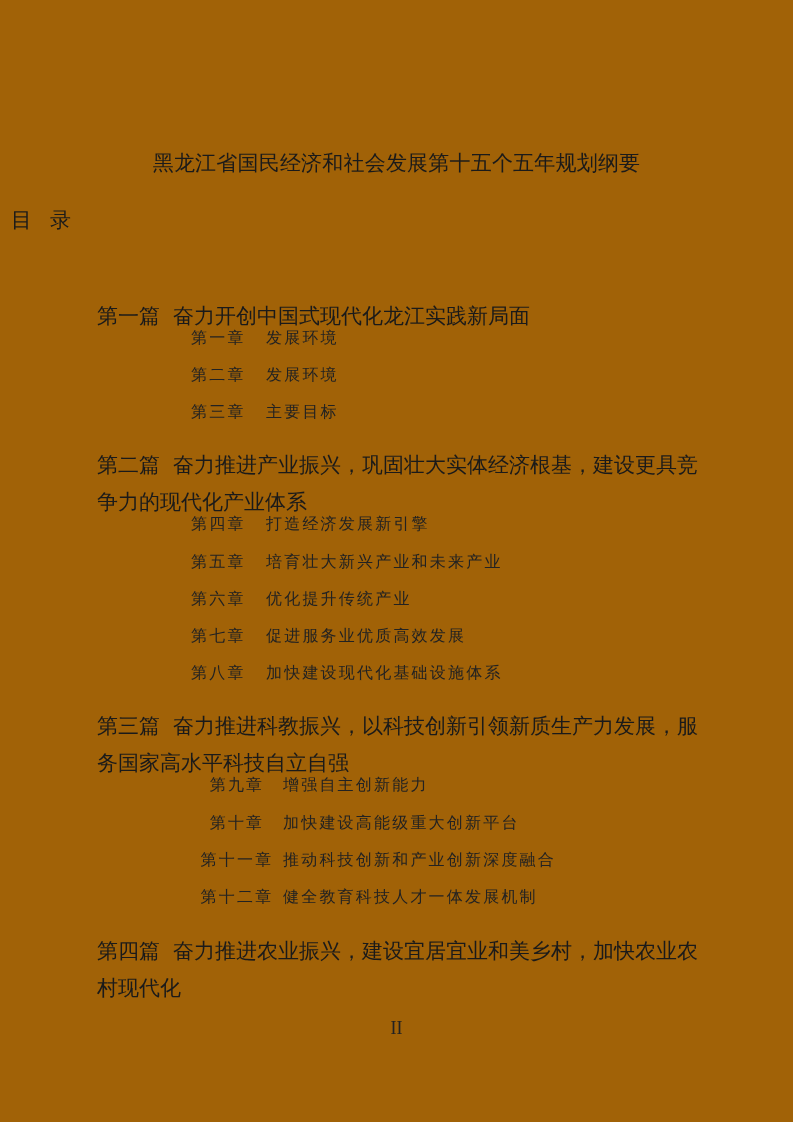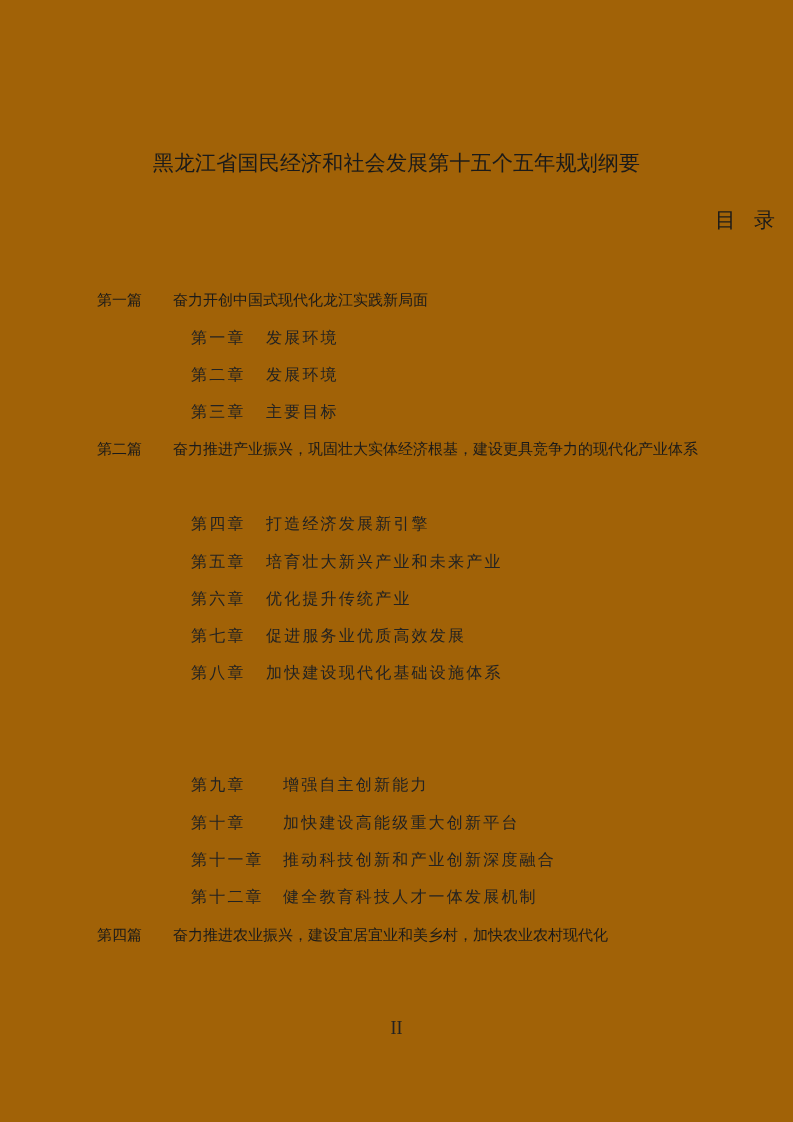--- a/index.html
+++ b/index.html
@@ -31,38 +31,39 @@
       font-size: 21px;
       line-height: 30px;
       letter-spacing: 0.2px;
       color: #1a1a1a;
     }
     .toc-title {
       position: absolute;
       left: 0;
       width: 793px;
       top: 205px;
-      text-align: right;
+      text-align: left;
       font-family: "DejaVu Sans", "Liberation Sans", sans-serif;
       font-size: 21px;
       line-height: 30px;
       letter-spacing: 18px;
       padding-left: 11px;
       box-sizing: border-box;
       color: #1a1a1a;
     }
     .part {
       position: absolute;
       left: 97px;
       width: 610px;
       font-family: "DejaVu Sans", "Liberation Sans", sans-serif;
-      font-size: 15px;
+      font-size: 21px;
       line-height: 37px;
       color: #1a1a1a;
       white-space: normal;
+      margin-top: 16px;
     }
     .part .label {
       display: inline-block;
       width: 76px;
     }
     .chapter {
       position: absolute;
       left: 143px;
       font-family: "DejaVu Serif", "Liberation Serif", serif;
       font-size: 16px;
@@ -71,20 +72,21 @@
       white-space: nowrap;
       letter-spacing: 2.2px;
       margin-left: 48px;
     }
     .chapter .label {
       display: inline-block;
       width: 75px;
     }
     .chapter .label.wide {
       width: 92px;
+      text-align: center;
     }
     .page-number {
       position: absolute;
       left: 0;
       width: 793px;
       top: 1016px;
       text-align: center;
       font-family: "Liberation Serif", "DejaVu Serif", serif;
       font-size: 18px;
       line-height: 24px;
@@ -124,20 +126,23 @@
   <div class="chapter" style="top:587px;">
     <span class="label">第六章</span><span>优化提升传统产业</span>
   </div>
   <div class="chapter" style="top:661px;">
     <span class="label">第八章</span><span>加快建设现代化基础设施体系</span>
   </div>
   <div class="chapter" style="top:624px;">
     <span class="label">第七章</span><span>促进服务业优质高效发展</span>
   </div>
 
+  <div class="part" style="top:692px;">
+    <span class="label">第三篇</span><span>奋力推进科教振兴，以科技创新引领新质生产力发展，服务国家高水平科技自立自强</span>
+  </div>
   <div class="chapter" style="top:773px;">
     <span class="label wide">第九章</span><span>增强自主创新能力</span>
   </div>
   <div class="chapter" style="top:811px;">
     <span class="label wide">第十章</span><span>加快建设高能级重大创新平台</span>
   </div>
   <div class="chapter" style="top:848px;">
     <span class="label wide">第十一章</span><span>推动科技创新和产业创新深度融合</span>
   </div>
   <div class="chapter" style="top:885px;">

